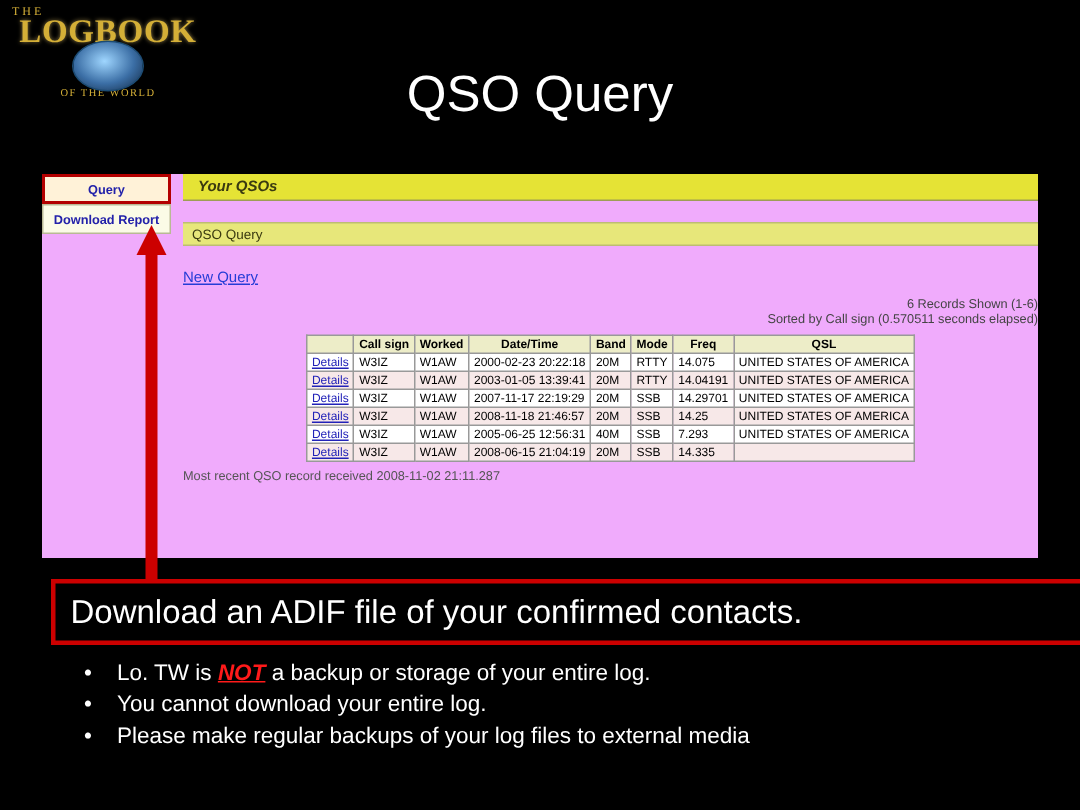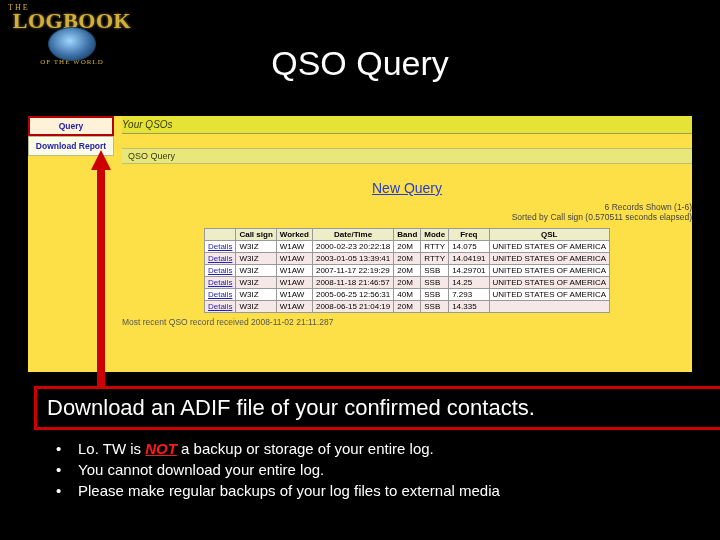--- a/index.html
+++ b/index.html
@@ -56,21 +56,21 @@
     text-align: center;
     color: #fff;
     font-size: 34px;
   }
   .panel {
     position: absolute;
     left: 28px;
     top: 116px;
     width: 664px;
     height: 256px;
-    background: #fde047;
+    background: #f0abfc;
   }
   .sidebar {
     position: absolute;
     left: 0;
     top: 0;
     width: 86px;
   }
   .sideitem {
     font-size: 8.5px;
     color: #2322aa;
@@ -88,38 +88,38 @@
   .rightpane {
     position: absolute;
     left: 94px;
     top: 0;
     right: 0;
     bottom: 0;
   }
   .hbar1 {
     background: #e5e335;
     font-size: 10px;
-    font-weight: normal;
+    font-weight: bold;
     color: #3a3a10;
     font-style: italic;
-    padding: 3px 0;
+    padding: 3px 10px;
     border-bottom: 1px solid #9e9d55;
   }
   .hbar2 {
     background: #e7e77a;
     font-size: 9px;
     color: #3a3a10;
     padding: 2px 6px;
     margin-top: 14px;
     border-top: 1px solid #bdbd73;
     border-bottom: 1px solid #bdbd73;
   }
   .newquery {
-    text-align: center;
-    font-size: 14px;
+    text-align: left;
+    font-size: 10px;
     color: #253cd6;
     text-decoration: underline;
     margin-top: 16px;
   }
   .stats {
     text-align: right;
     font-size: 8.5px;
     margin-top: 6px;
     color: #444;
     line-height: 1.2;

